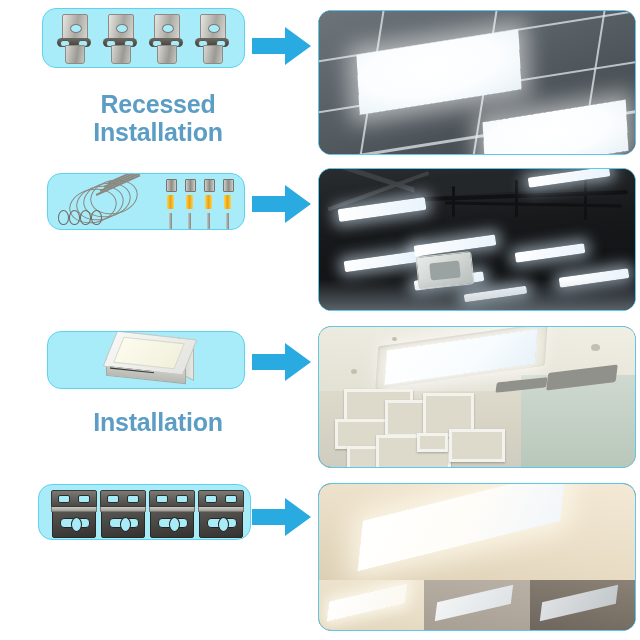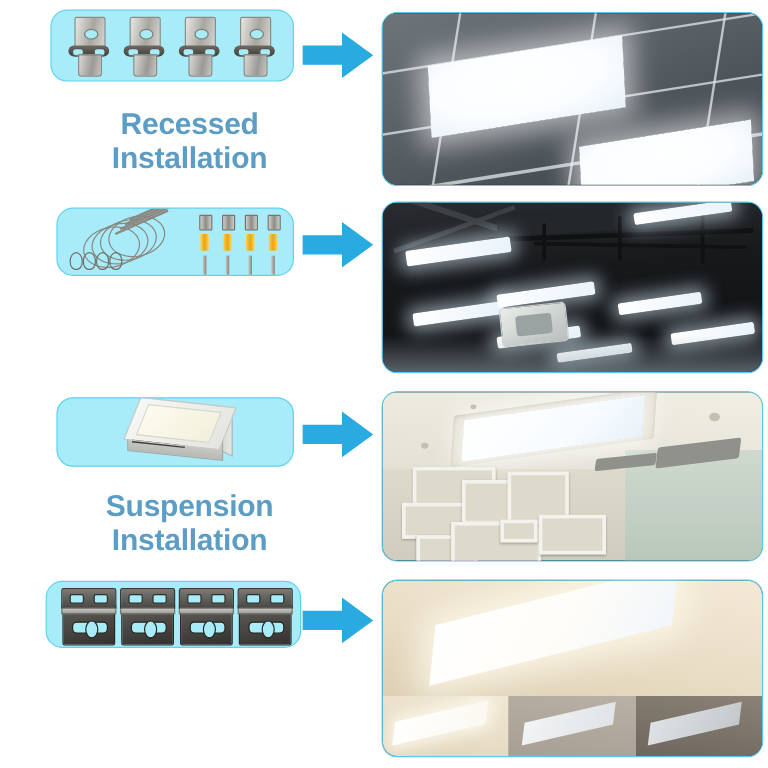--- a/index.html
+++ b/index.html
@@ -291,21 +291,20 @@
         <div class="sp" style="left:62%;top:56%;width:22%;height:7%;transform:rotate(-8deg);"></div>
         <div class="sp" style="left:30%;top:76%;width:22%;height:7%;transform:rotate(-8deg);"></div>
         <div class="sp" style="left:76%;top:74%;width:22%;height:7%;transform:rotate(-8deg);"></div>
         <div class="sp" style="left:46%;top:86%;width:20%;height:6%;transform:rotate(-8deg);"></div>
         <div class="ac" style="left:31%;top:60%;width:17%;height:22%;transform:rotate(-6deg);"></div>
         <div class="floorglow"></div>
       </div>
     </div>
 
     <div class="caption">
-      <span>Suspension</span>
       <span>Installation</span>
     </div>
   </div>
 
   <div class="row row-3 r3">
     <div class="leftcol">
       <div class="acc-card">
         <div class="smframe" style="left:52px;top:3px;">
           <div class="edge"></div>
             <div class="side"></div>

